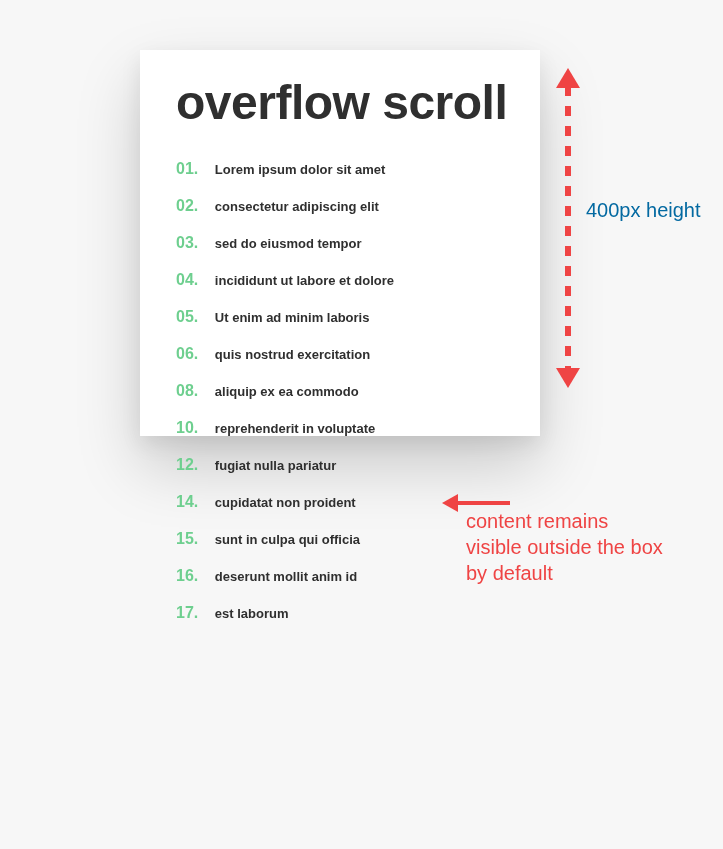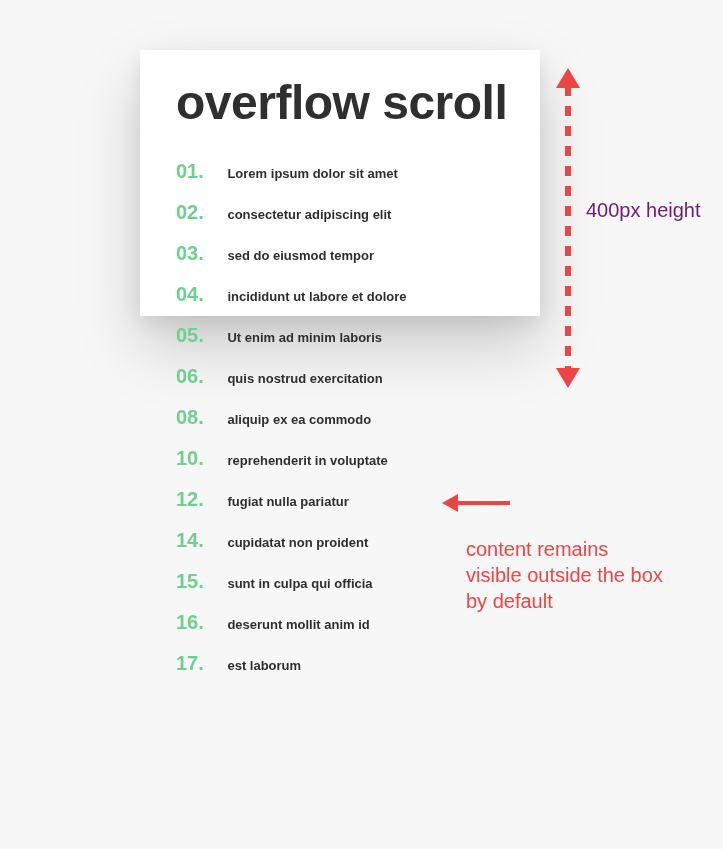--- a/index.html
+++ b/index.html
@@ -9,21 +9,21 @@
       background: #f7f7f7;
       font-family: -apple-system, BlinkMacSystemFont, "Segoe UI", Arial, sans-serif;
       position: relative;
       overflow: hidden;
     }
     .card {
       position: absolute;
       left: 140px;
       top: 50px;
       width: 400px;
-      height: 266px;
+      height: 386px;
       background: #ffffff;
       box-shadow: 0 30px 60px rgba(0,0,0,0.18), 0 8px 20px rgba(0,0,0,0.08);
       padding: 28px 19px 0 36px;
     }
     .title {
       font-size: 48px;
       font-weight: 800;
       color: #2f2f2f;
       line-height: 1.05;
       letter-spacing: -0.5px;
@@ -34,22 +34,22 @@
       font-size: 13px;
       font-weight: 700;
       color: #2f2f2f;
       line-height: 1;
       padding: 10.5px 0;
       white-space: nowrap;
     }
     .list li .num {
       color: #6ecf8f;
       font-weight: 800;
-      font-size: 20px;
-      margin-right: 20px;
+      font-size: 16px;
+      margin-right: 13px;
     }
     
     .v-arrow {
       position: absolute;
       left: 558px;
       top: 68px;
       width: 20px;
       height: 320px;
     }
     .v-arrow .shaft {
@@ -72,21 +72,21 @@
       width: 0; height: 0;
       border-left: 12px solid transparent;
       border-right: 12px solid transparent;
     }
     .v-arrow .head-up { top: 0; border-bottom: 20px solid #ef4444; }
     .v-arrow .head-down { bottom: 0; border-top: 20px solid #ef4444; }
     .label-height {
       position: absolute;
       left: 586px;
       top: 198px;
-      color: #701a75;
+      color: #0369a1;
       font-size: 20px;
       font-weight: 400;
       line-height: 1.25;
       font-family: Arial, sans-serif;
       text-align: center;
     }
     
     .h-arrow {
       position: absolute;
       left: 442px;
@@ -106,21 +106,21 @@
       left: 0; top: 50%;
       transform: translateY(-50%);
       width: 0; height: 0;
       border-top: 9px solid transparent;
       border-bottom: 9px solid transparent;
       border-right: 16px solid #ef4444;
     }
     .label-visible {
       position: absolute;
       left: 466px;
-      top: 536px;
+      top: 508px;
       color: #ef4444;
       font-size: 20px;
       font-weight: 400;
       line-height: 1.3;
       font-family: Arial, sans-serif;
       width: 200px;
     }
   </style>
 </head>
 <body>

